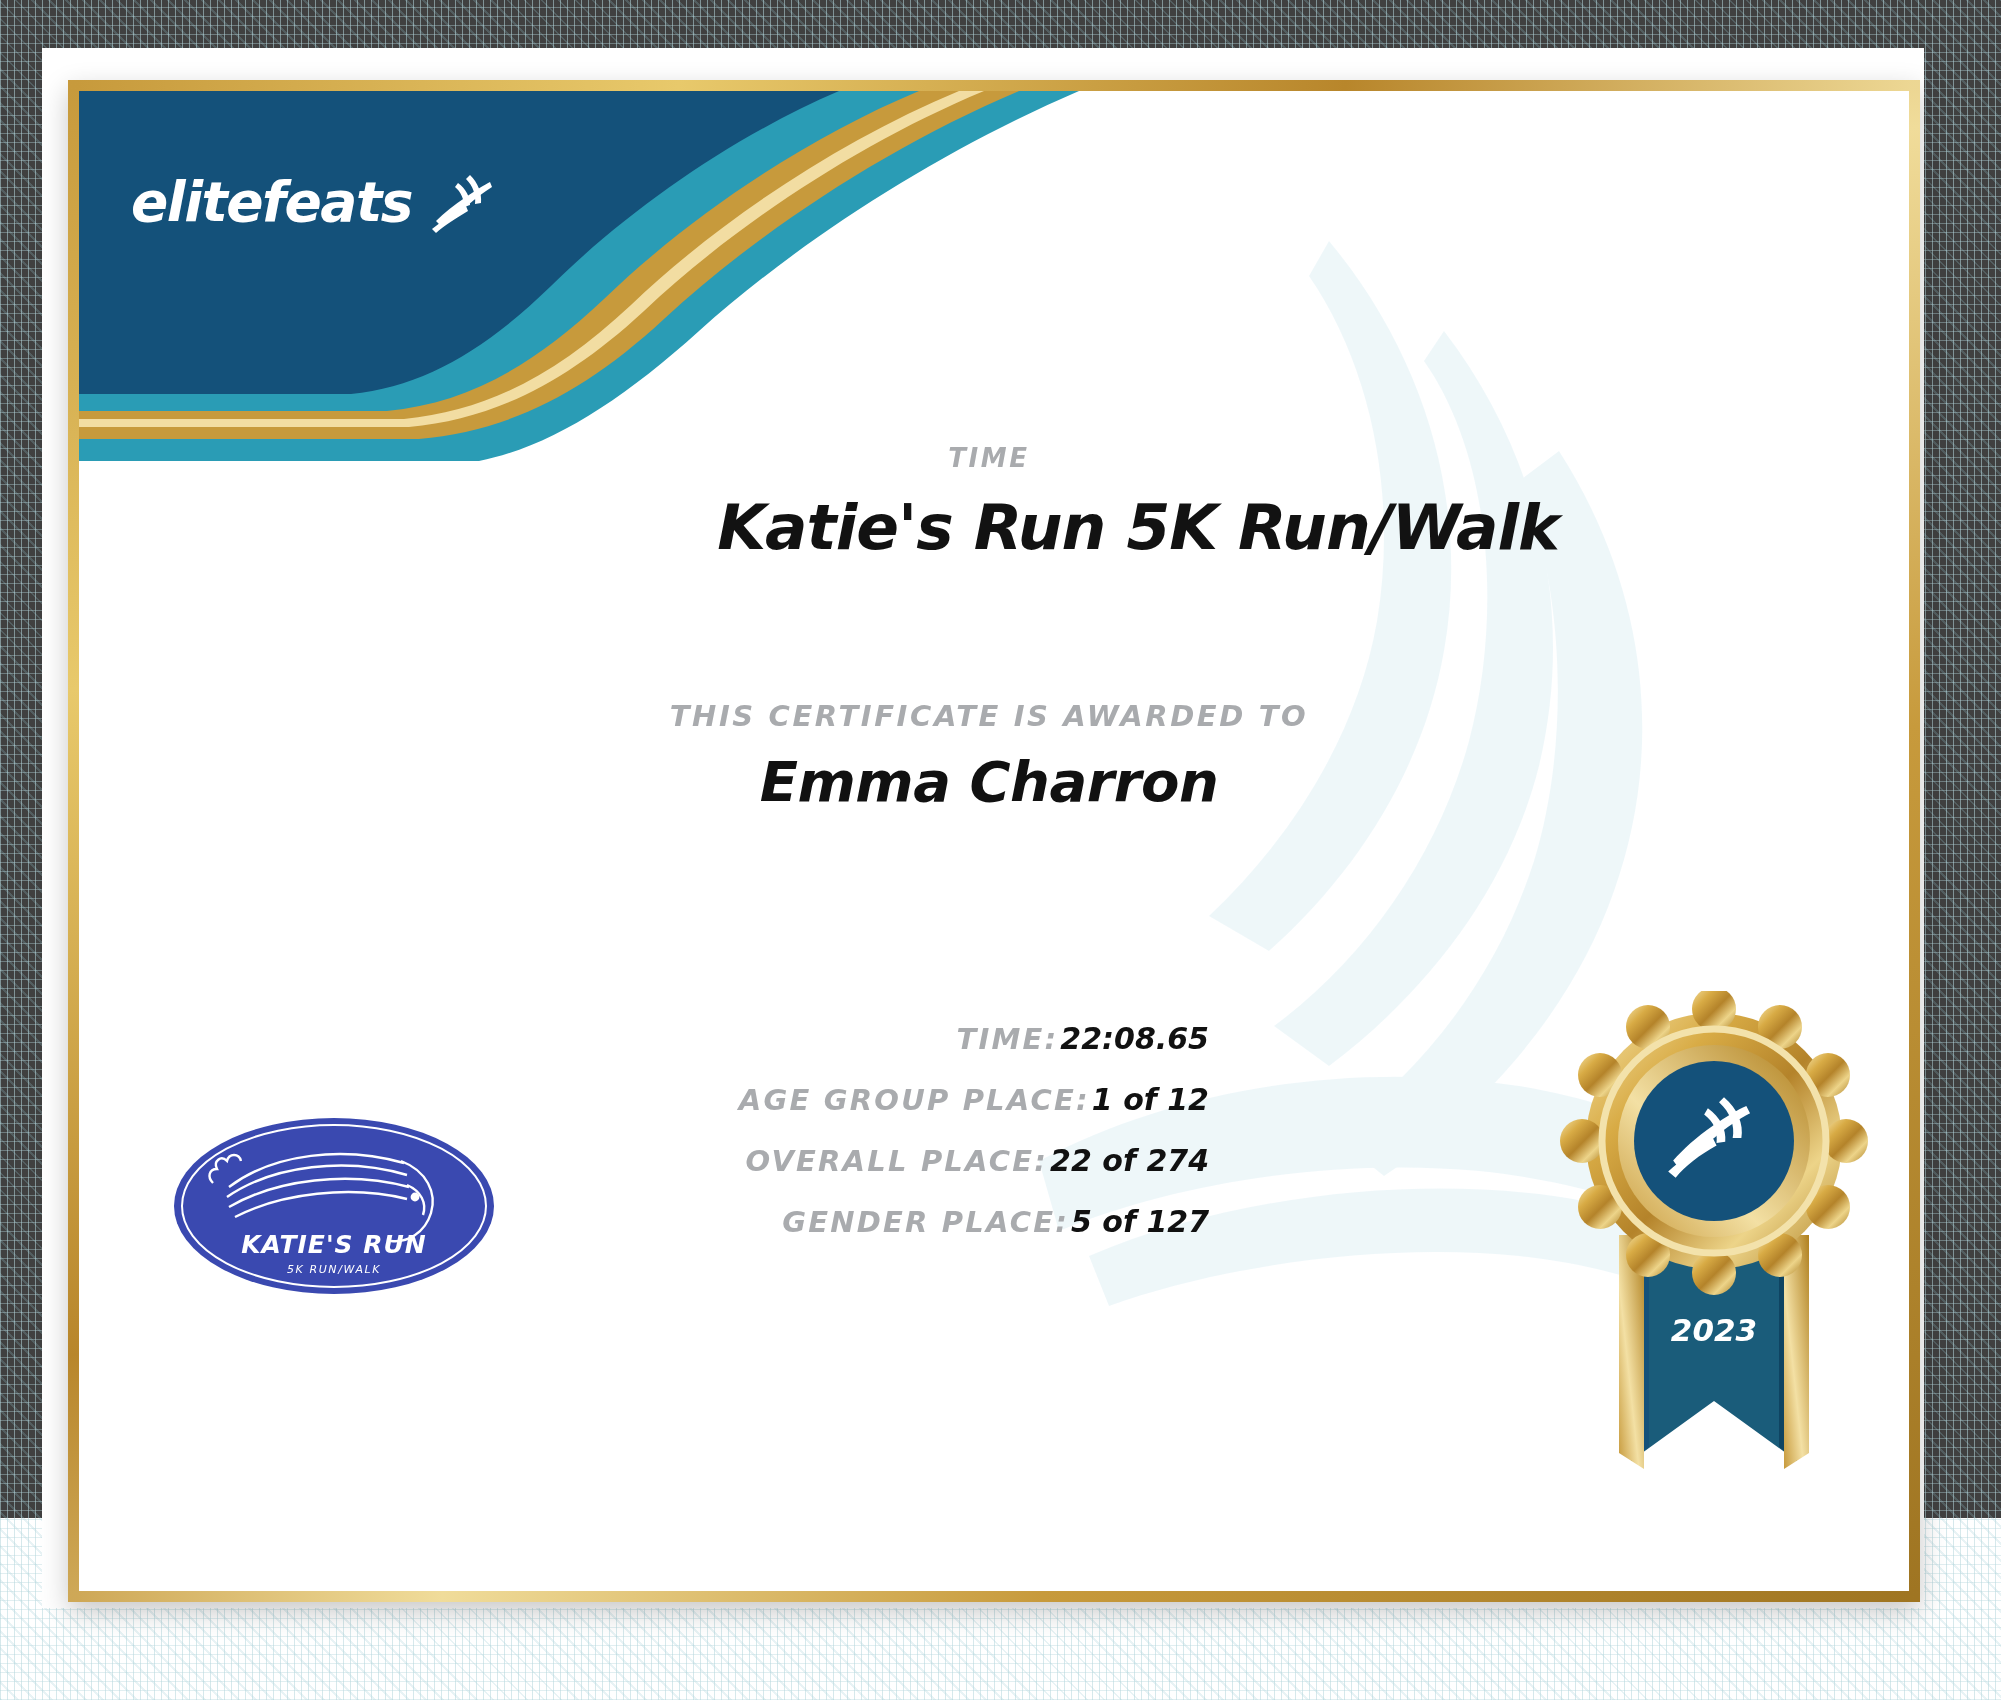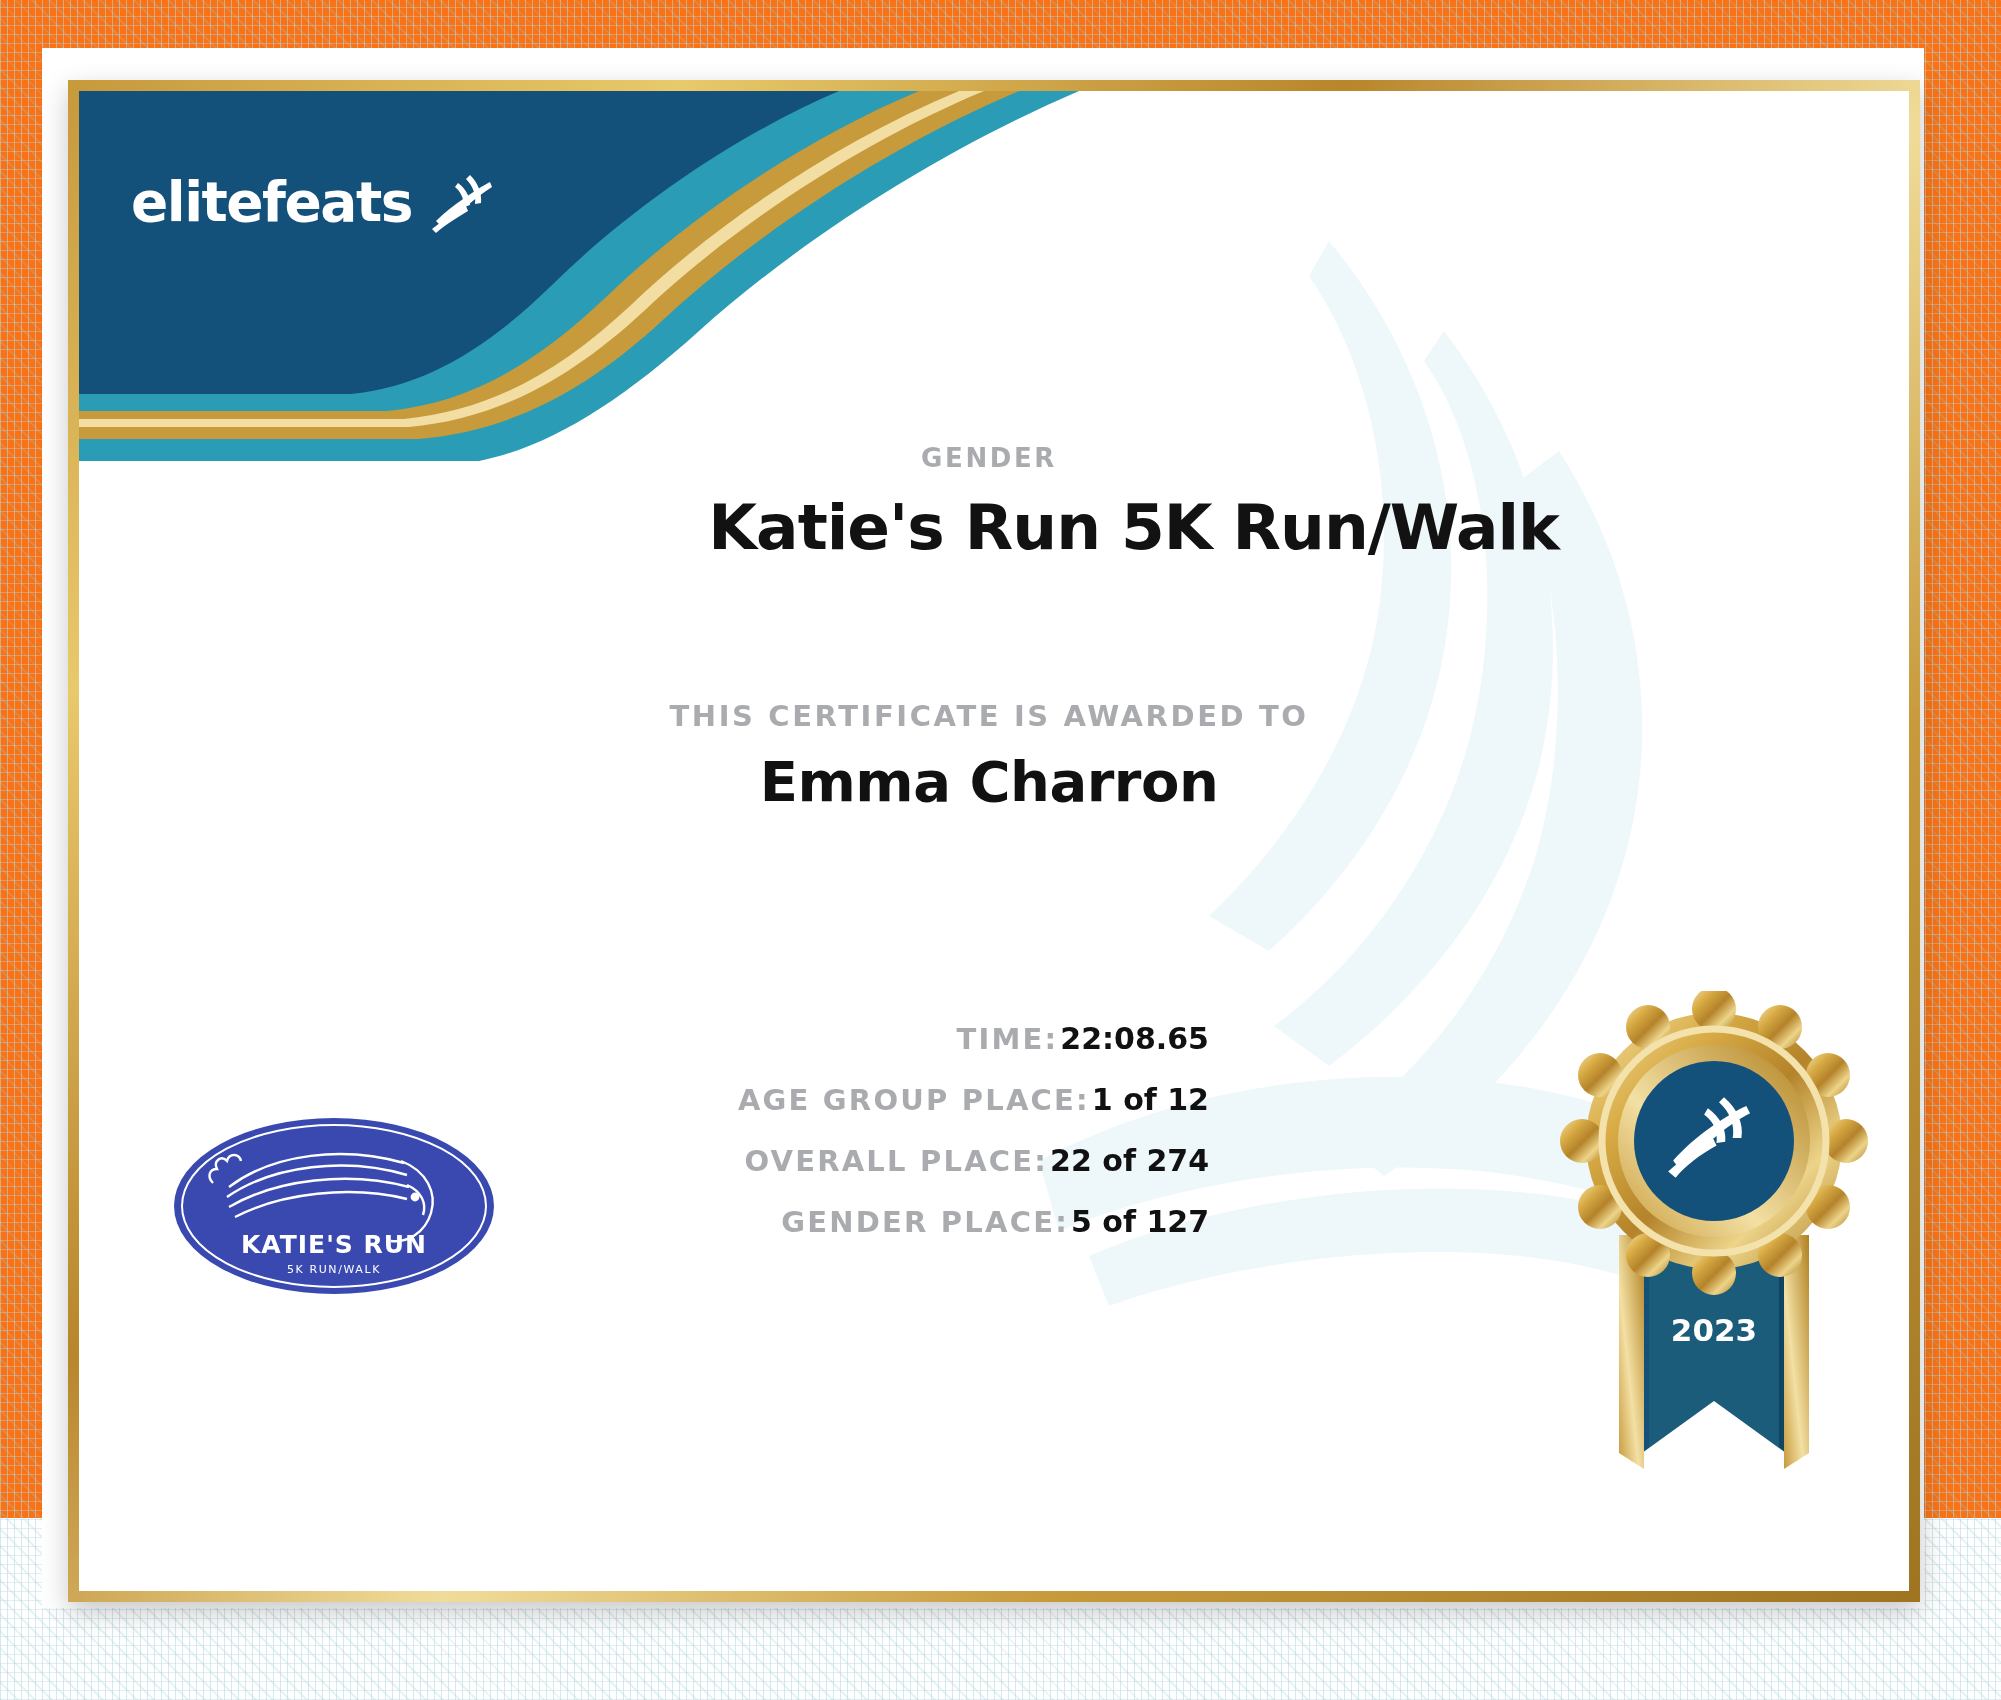--- a/index.html
+++ b/index.html
@@ -12,21 +12,22 @@
     height: 1700px;
     font-family: "Liberation Sans", sans-serif;
     overflow: hidden;
   }
 
   
   .page {
     position: relative;
     width: 2001px;
     height: 1518px;
-    background: #f97316;
+    background: #404040;
+    font-style: italic;
   }
   .guilloche {
     position: absolute;
     left: 0; top: 0;
     width: 2001px;
     height: 1700px;
     background:
       repeating-linear-gradient(90deg, rgba(180,214,220,0.55) 0px, rgba(180,214,220,0.55) 1px, rgba(255,255,255,0) 1px, rgba(255,255,255,0) 7px),
       repeating-linear-gradient(0deg, rgba(180,214,220,0.40) 0px, rgba(180,214,220,0.40) 1px, rgba(255,255,255,0) 1px, rgba(255,255,255,0) 9px),
       repeating-linear-gradient(45deg, rgba(150,200,210,0.22) 0px, rgba(150,200,210,0.22) 2px, rgba(255,255,255,0) 2px, rgba(255,255,255,0) 12px);
@@ -253,21 +254,21 @@
           <path d="M18 58 C26 50 36 42 48 34 C58 27 66 22 72 19 L74 24 C66 29 58 35 50 42 C40 50 30 58 24 64 Z"></path>
           <path d="M14 66 C24 58 36 50 48 43 L50 48 C38 55 26 63 18 70 Z"></path>
           <path d="M40 20 C48 26 52 34 52 42 L46 44 C46 36 43 29 37 24 Z"></path>
           <path d="M52 12 C60 20 64 30 63 40 L57 41 C58 32 55 23 48 16 Z"></path>
         </g>
       </svg>
     </div>
 
     <div class="content">
 
-      <div class="label label-event">GENDER</div>
+      <div class="label label-event">TIME</div>
       <div class="event-name">Katie's Run 5K Run/Walk</div>
 
       <div class="label label-awarded">THIS CERTIFICATE IS AWARDED TO</div>
       <div class="recipient">Emma Charron</div>
 
 
       <div class="stats">
         <div class="stat-row">
           <span class="stat-label">TIME:</span>
           <span class="stat-value">22:08.65</span>

